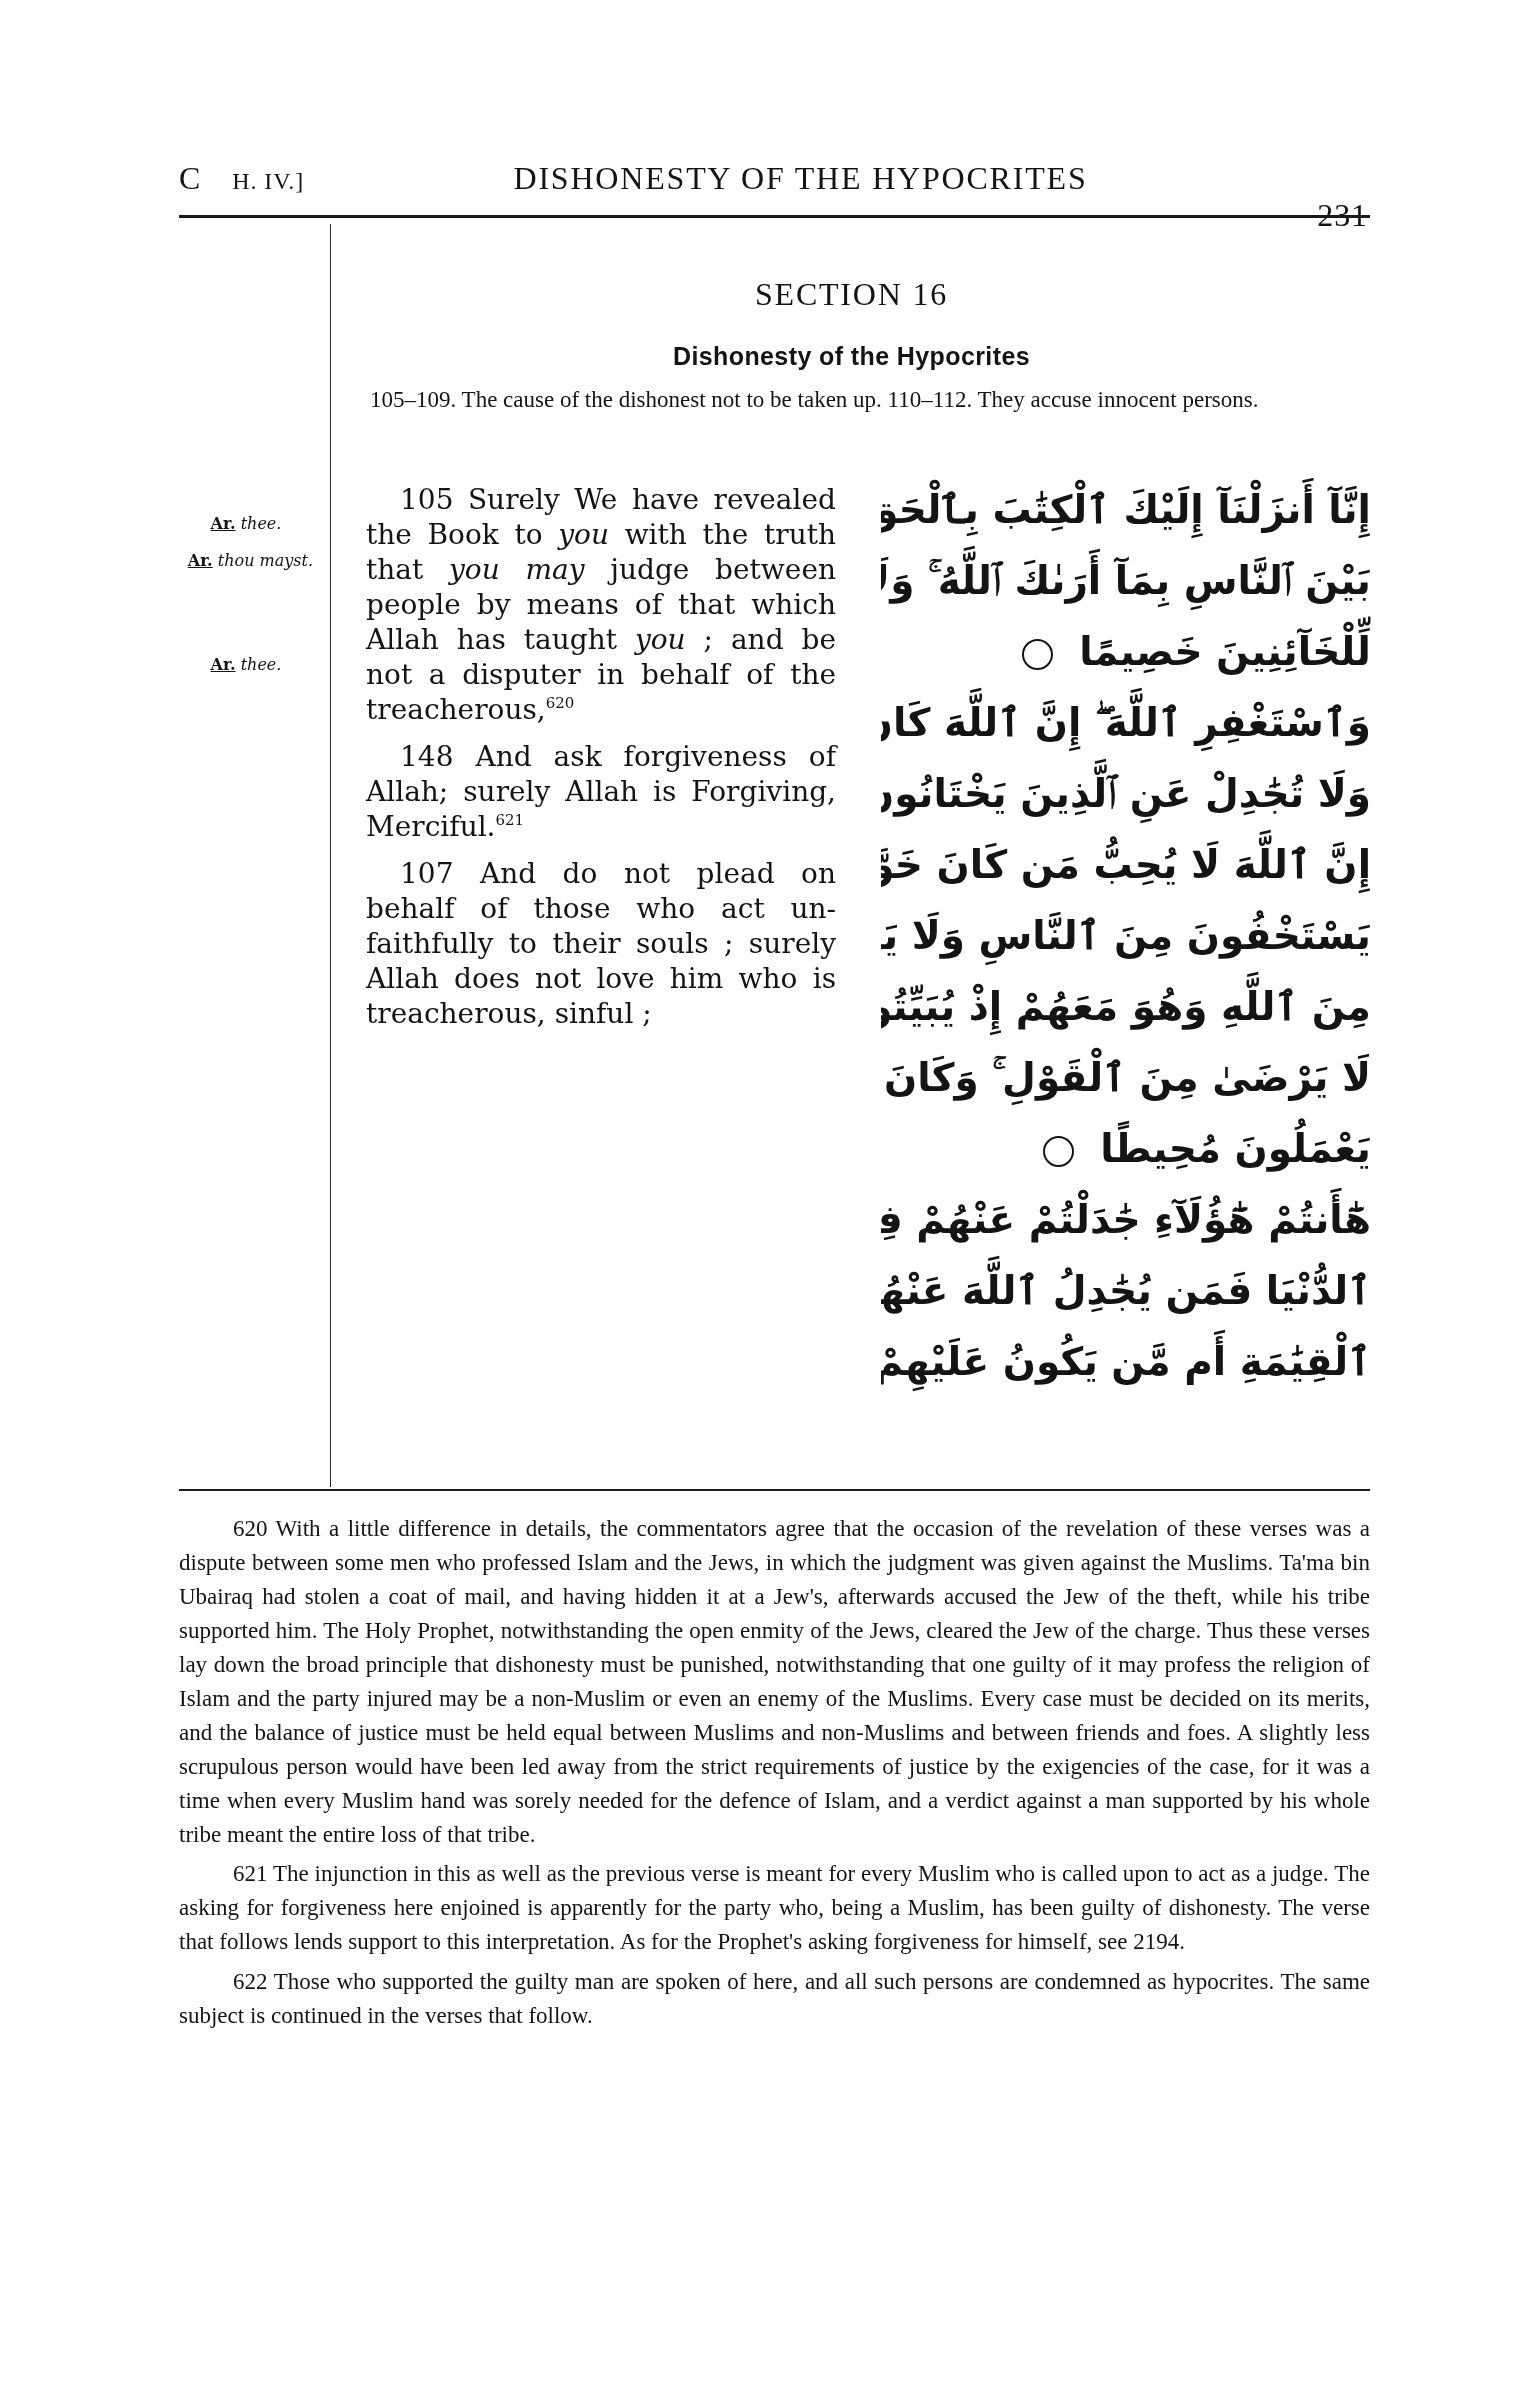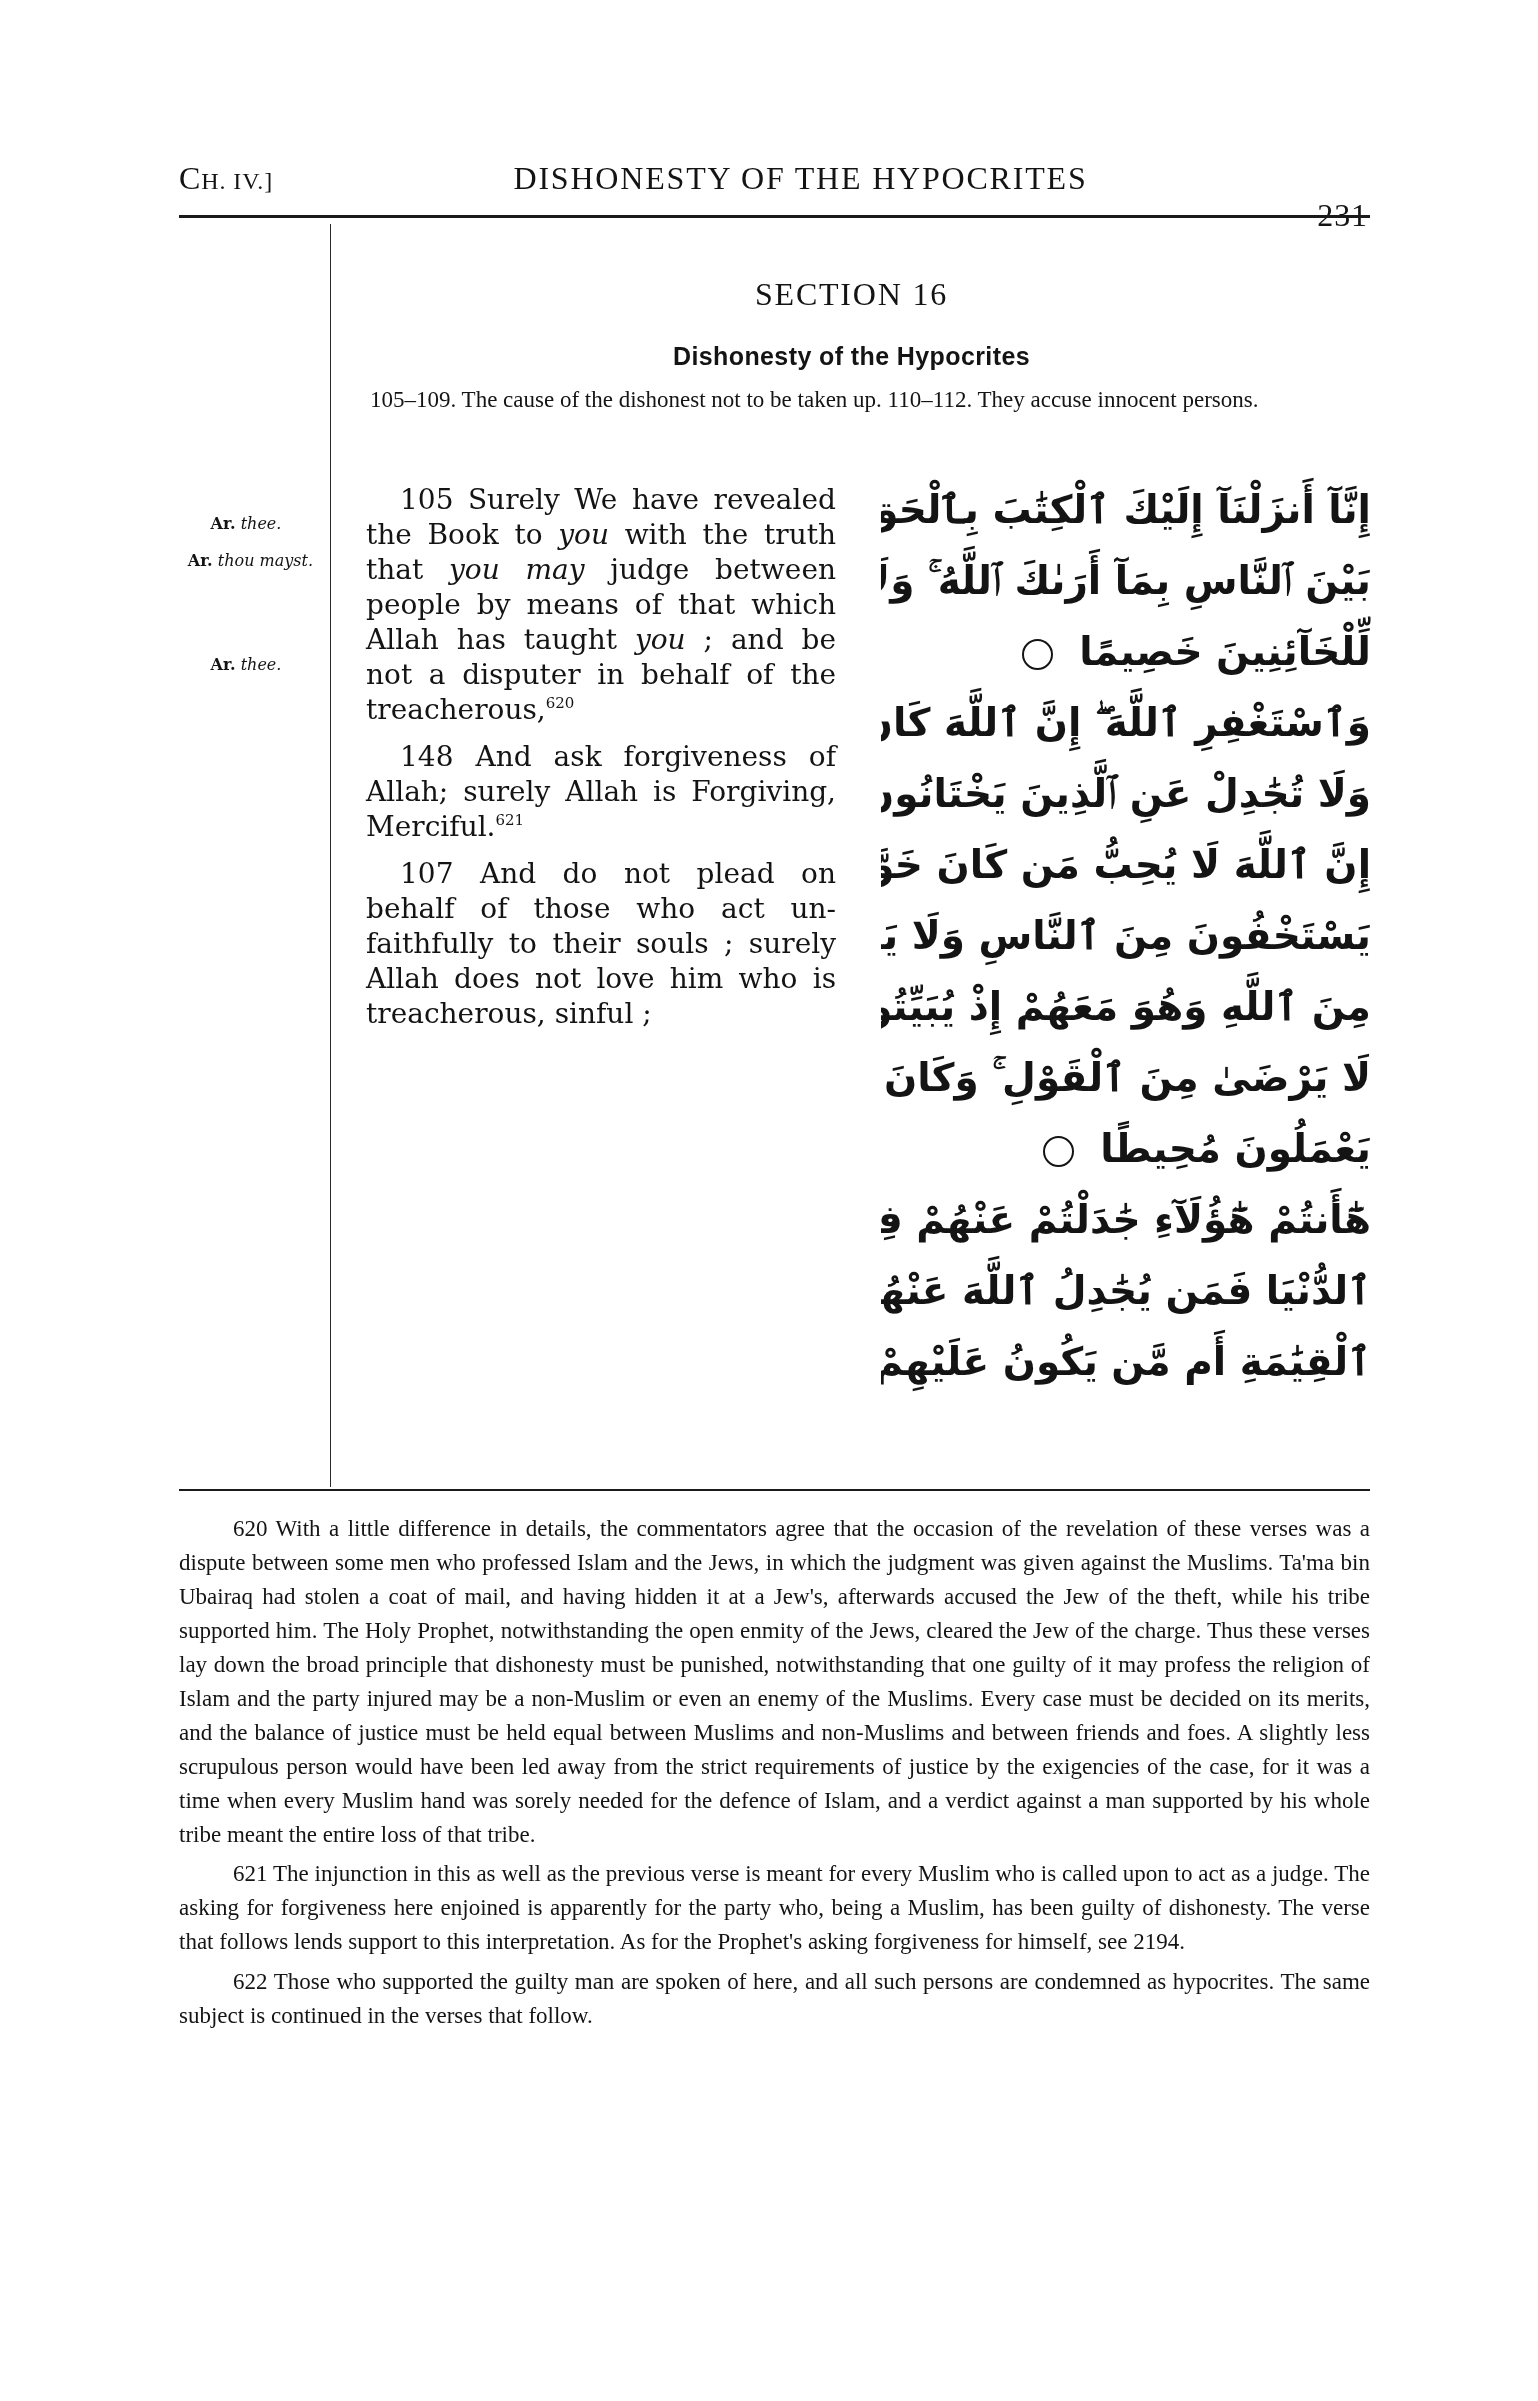--- a/index.html
+++ b/index.html
@@ -3,36 +3,36 @@
 <meta charset="utf-8">
 <style>
   html, body { margin: 0; padding: 0; background: #ffffff; }
   body {
     width: 1538px; height: 2401px; position: relative; overflow: hidden;
     font-family: "DejaVu Serif", "Liberation Serif", serif; color: #141414;
   }
   
   .rh { position: absolute; top: 159px; font-family: "Liberation Serif", serif; font-size: 32px; line-height: 39px; letter-spacing: 0.9px; }
   #rh-left { left: 179px; }
-  #rh-left .sc { font-size: 24px; }
+  #rh-left .sc { font-size: 24px; margin-left: 31px; }
   #rh-center { left: 0; width: 1538px; text-align: center; letter-spacing: 1.8px; padding-left: 63px; box-sizing: border-box; }
   #rh-right { right: 170px; margin-top: 37px; }
   .rule-top { position: absolute; left: 179px; width: 1191px; top: 215px; height: 0; border-top: 3.6px solid #1a1a1a; }
   .vrule { position: absolute; left: 330px; top: 224px; width: 0; height: 1263px; border-left: 1.8px solid #2a2a2a; }
   .rule-foot { position: absolute; left: 179px; width: 1191px; top: 1489px; border-top: 2.7px solid #1a1a1a; }
 
   .section-title { position: absolute; left: 333px; width: 1037px; top: 275px; text-align: center;
     font-family: "Liberation Serif", serif; font-size: 32px; letter-spacing: 1.8px; line-height: 39px; }
   .section-sub { position: absolute; left: 333px; width: 1037px; top: 340px; text-align: center;
     font-family: "Liberation Sans", sans-serif; font-weight: bold; font-size: 25px; line-height: 32px; letter-spacing: 0.4px; }
   .summary { position: absolute; left: 354px; width: 1016px; top: 386px;
     font-family: "Liberation Serif", serif; font-size: 23px; line-height: 27px; text-align: justify; text-indent: 16px; }
 
   .margin-note { position: absolute; left: 179px; width: 134px; font-family: "DejaVu Serif", serif; font-size: 16px; line-height: 19.7px; text-align: center; }
-  .margin-note b { font-weight: bold; }
+  .margin-note b { font-weight: bold; text-decoration: underline; }
   .margin-note i { font-style: italic; }
 
   .verses { position: absolute; left: 354px; width: 494px; top: 470px;
     font-family: "DejaVu Serif", serif; font-size: 28px; line-height: 35px; text-align: justify; }
   .verse { margin: 12px; text-indent: 34px; hyphens: manual; }
   .verse i { font-style: italic; }
   .verse sup { font-size: 15px; line-height: 0; vertical-align: 10.7px; }
 
   .arabic { position: absolute; left: 881px; width: 490px; top: 474px; direction: rtl;
     font-family: "DejaVu Sans", sans-serif; font-weight: bold; font-size: 39px; }

